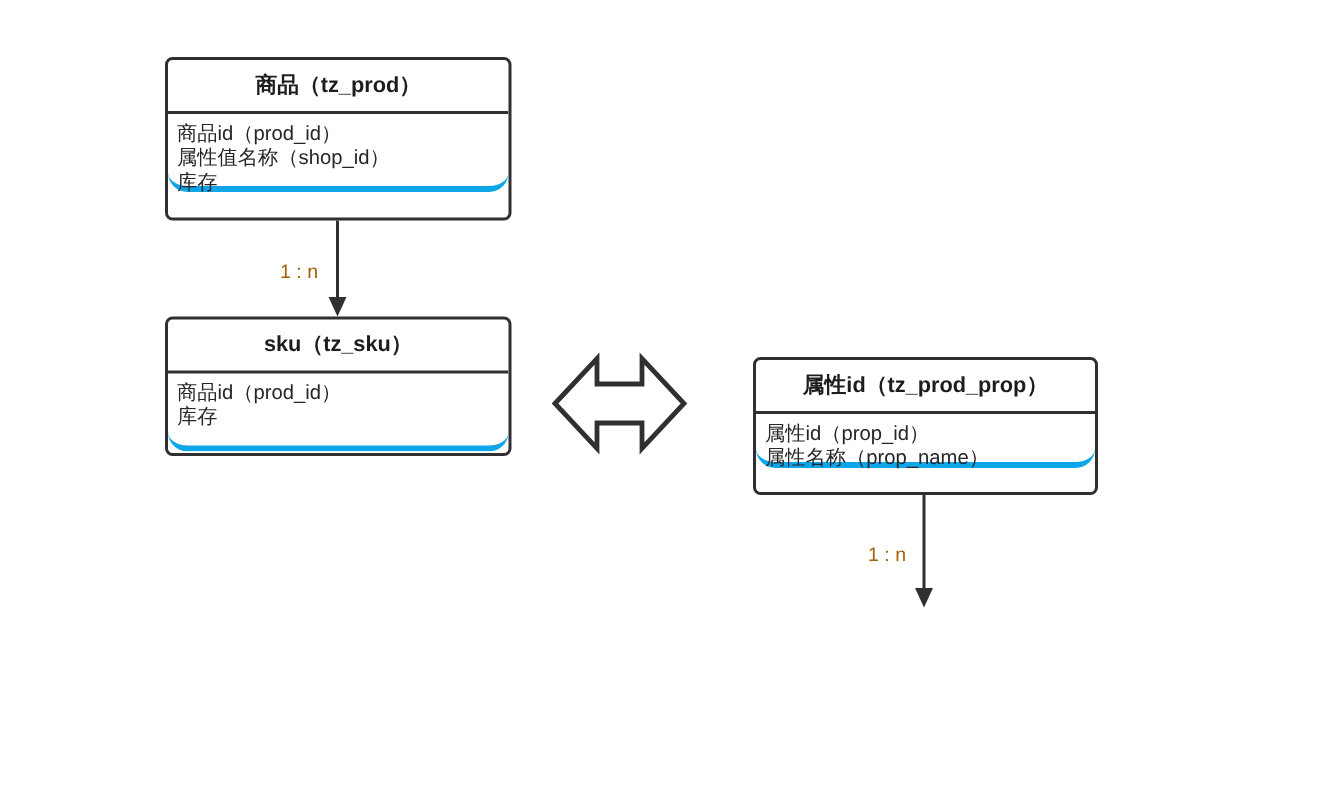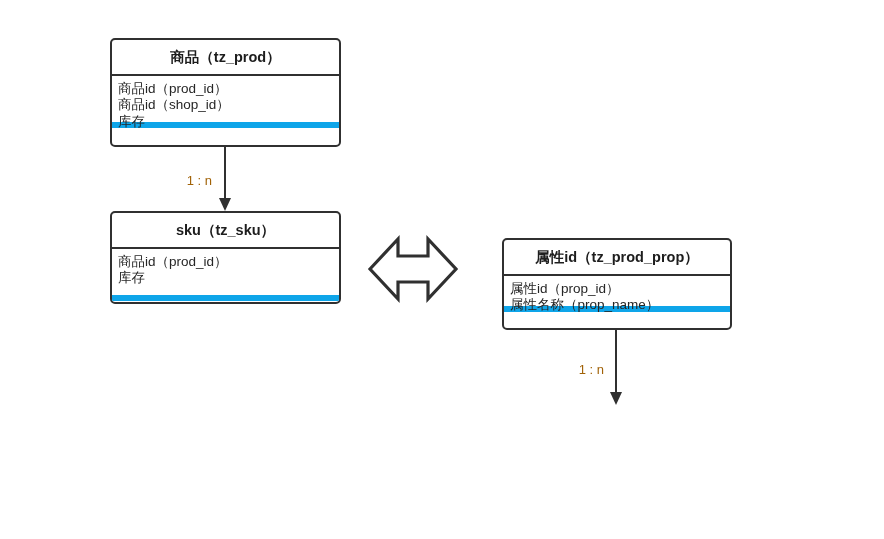--- a/index.html
+++ b/index.html
@@ -38,21 +38,22 @@
     color: #1d1d1d;
     line-height: 1;
     padding: 10px 4px 9px 4px;
     border-bottom: 2px solid #303030;
     white-space: nowrap;
   }
   .entity-attrs {
     box-sizing: border-box;
     width: 100%;
     padding: 5px 0 6px 6px;
-    border-bottom: 6px solid #0ea5e9;
+    border-bottom: 4px solid #0ea5e9;
+    border-radius: 13px;
   }
   .attr-row {
     font-size: 13.5px;
     color: #262626;
     line-height: 16.5px;
     white-space: nowrap;
     text-align: left;
   }
   .entity-footer {
     box-sizing: border-box;
@@ -93,21 +94,21 @@
 </style>
 </head>
 <body>
 
 <div id="canvas">
 
   <div class="entity" style="left:110px; top:38px; width:231px; height:109px;">
     <div class="entity-title">商品（tz_prod）</div>
     <div class="entity-attrs" style="height:52px;">
       <div class="attr-row">商品id（prod_id）</div>
-      <div class="attr-row">商品id（shop_id）</div>
+      <div class="attr-row">属性值名称（shop_id）</div>
       <div class="attr-row">库存</div>
     </div>
     <div class="entity-footer"></div>
   </div>
 
   <div class="connector" style="left:224px; top:147px; width:2px; height:64px;">
     <div class="conn-line" style="height:52px;"></div>
     <div class="conn-head" style="left:-5.5px; top:51px;"></div>
   </div>
   <div class="conn-label" style="left:212px; top:174px; transform:translateX(-100%);">1 : n</div>

